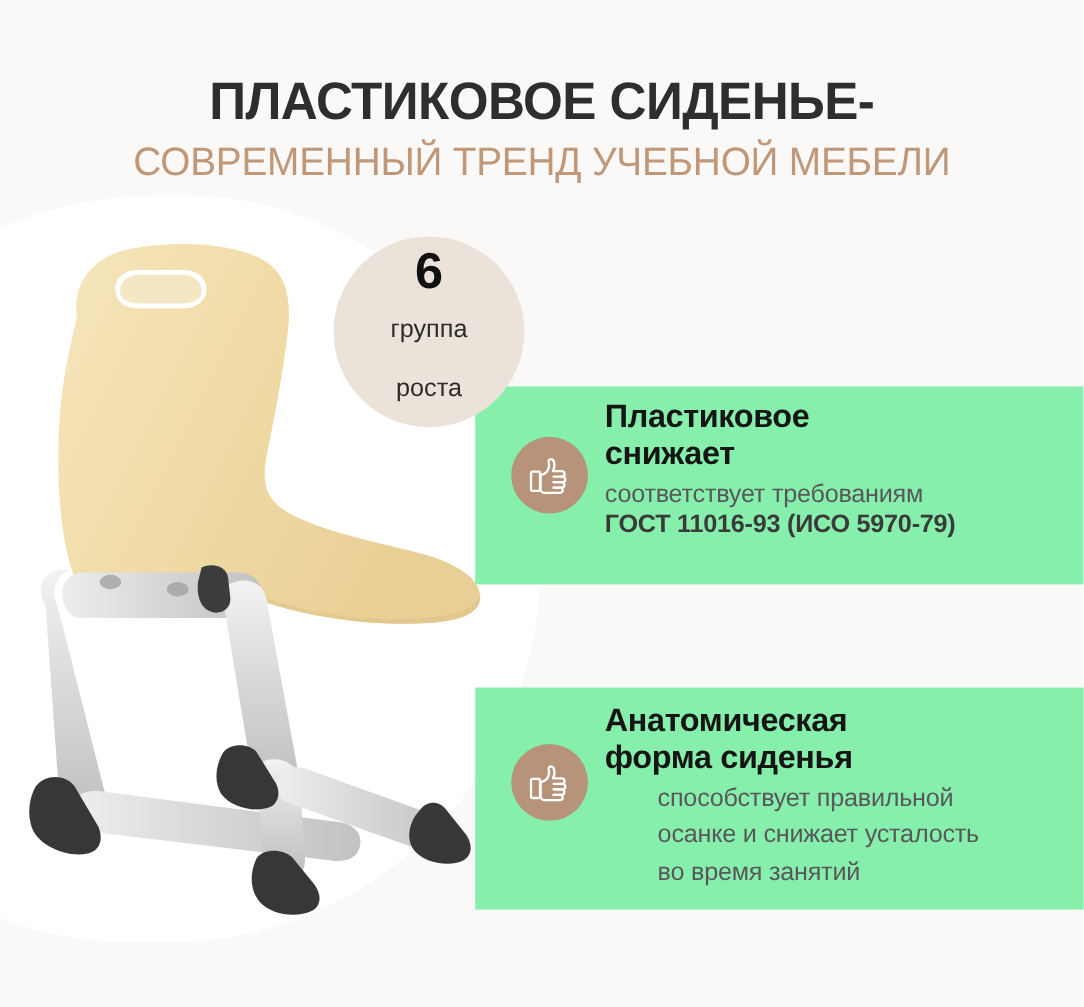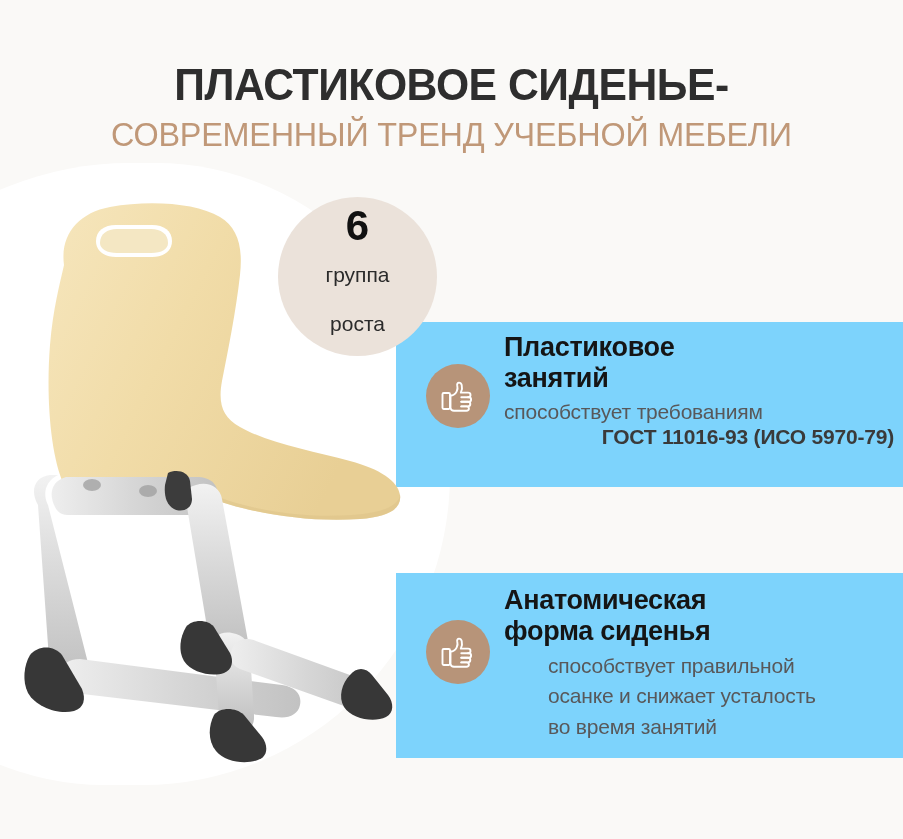--- a/index.html
+++ b/index.html
@@ -41,21 +41,21 @@
     left:-190px;top:163px;
     width:640px;height:622px;
     background:#ffffff;
     border-radius:50% 46% 48% 46% / 50% 50% 50% 50%;
     z-index:1;
   }
 
   
   .card{
     position:absolute;
-    background:#7dd3fc;
+    background:#86efac;
     z-index:2;
   }
   .card1{left:396px;top:322px;width:507px;height:165px;}
   .card2{left:396px;top:573px;width:593px;height:185px;}
   .card-inner{position:absolute;inset:0;}
 
   .icon-circle{
     position:absolute;
     width:64px;height:64px;border-radius:50%;
     background:#b79479;
@@ -82,21 +82,20 @@
     font-weight:normal;
     color:#58585a;
     letter-spacing:-0.2px;
   }
   .card-sub-strong{
     margin:0;
     font-size:21px;line-height:1.23;
     font-weight:bold;
     color:#3a3a3a;
     letter-spacing:-0.2px;
-    text-align:right;
   }
   .card1 .card-sub{margin-top:4px;}
   .card2 .card-sub{margin-top:5px;margin-left:44px;}
 
   
   .badge{
     position:absolute;
     left:278px;top:197px;
     width:159px;height:159px;
     border-radius:50%;
@@ -148,22 +147,22 @@
                    C23.4 10.5 22.9 13.4 21.8 15.6 L29.0 15.6 C30.4 15.6 31.5 16.6 31.5 17.9
                    C31.5 19.2 30.4 20.2 29.0 20.2"></path>
           <path d="M22.3 20.2 H29.6 C31.0 20.2 32.1 21.2 32.1 22.5 C32.1 23.8 31.0 24.8 29.6 24.8 H22.3"></path>
           <path d="M22.3 24.8 H28.8 C30.2 24.8 31.3 25.8 31.3 27.1 C31.3 28.4 30.2 29.4 28.8 29.4 H22.3"></path>
           <path d="M22.3 29.4 H27.4 C28.8 29.4 29.9 30.3 29.9 31.5 C29.9 32.8 28.8 33.7 27.4 33.7
                    H15.0 C13.0 33.7 11.5 32.6 11.5 30.8 V18.5"></path>
         </svg>
       </div>
       <div class="card-text">
         <p class="card-title">Пластиковое</p>
-        <p class="card-title">занятий</p>
-        <p class="card-sub">способствует требованиям</p>
+        <p class="card-title">снижает</p>
+        <p class="card-sub">соответствует требованиям</p>
         <p class="card-sub-strong">ГОСТ 11016-93 (ИСО 5970-79)</p>
       </div>
     </div>
   </div>
 
   <div class="card card2">
     <div class="card-inner">
       <div class="icon-circle">
         <svg width="38" height="38" viewBox="0 0 38 38" fill="none" stroke="#ffffff" stroke-width="1.9" stroke-linejoin="round" stroke-linecap="round">
           <rect x="3.5" y="16" width="7.5" height="16" rx="1.2"></rect>

